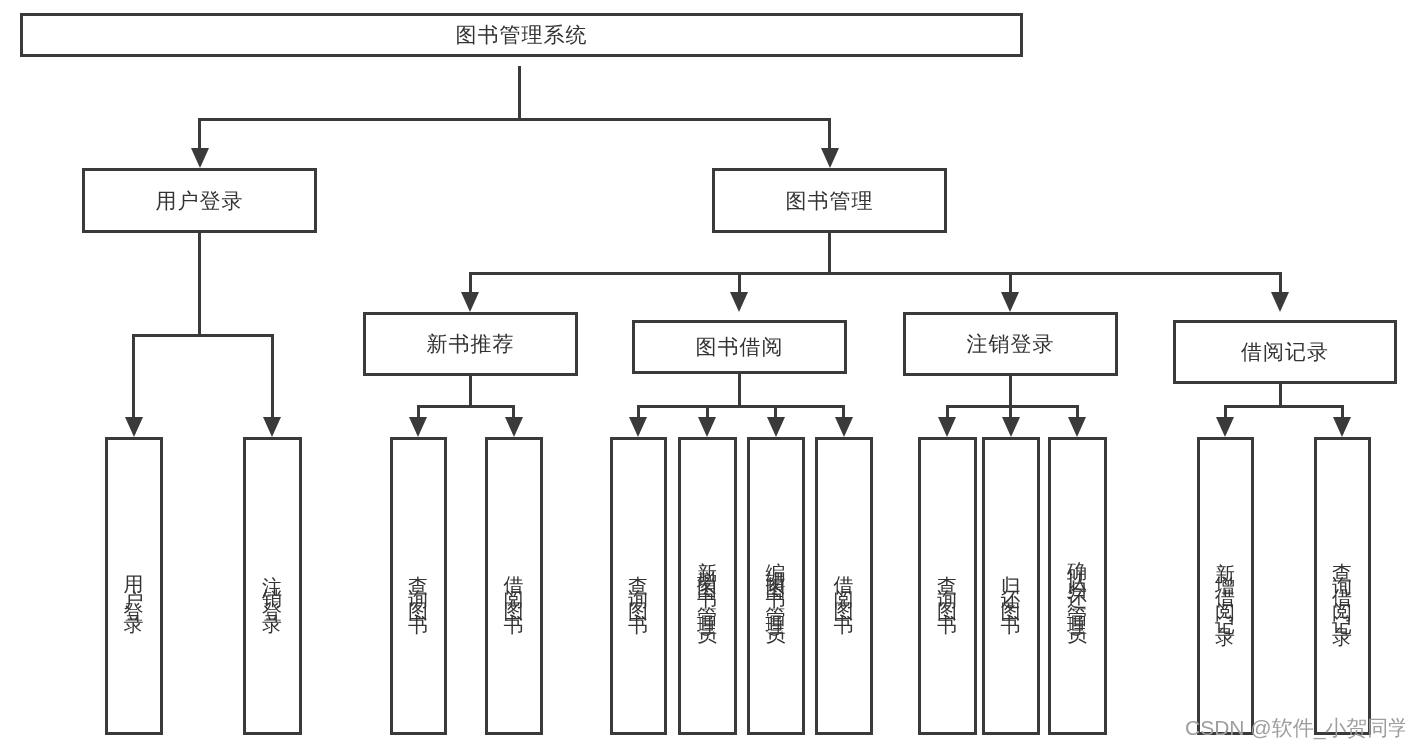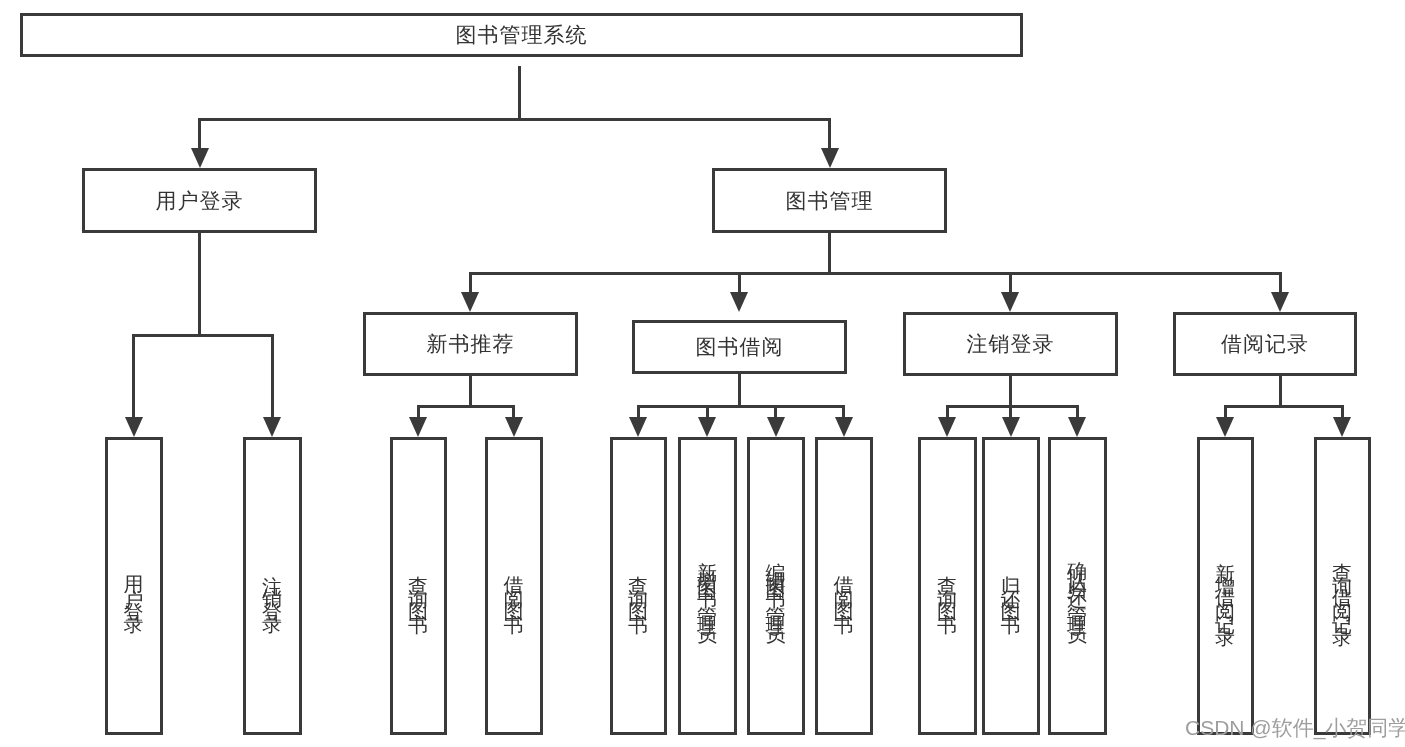--- a/index.html
+++ b/index.html
@@ -115,21 +115,21 @@
 
   <div class="box" style="left:712px;top:168px;width:235px;height:65px">
     <span class="hlabel">图书管理</span>
   </div>
   <div class="box" style="left:632px;top:320px;width:215px;height:54px">
     <span class="hlabel">图书借阅</span>
   </div>
   <div class="box" style="left:903px;top:312px;width:215px;height:64px">
     <span class="hlabel">注销登录</span>
   </div>
-  <div class="box" style="left:1173px;top:312px;width:184px;height:64px">
+  <div class="box" style="left:1173px;top:320px;width:224px;height:64px">
     <span class="hlabel">借阅记录</span>
   </div>
 
   <div class="box" style="left:105px;top:437px;width:58px;height:298px">
     <span class="vtext">用户登录</span>
   </div>
   <div class="box" style="left:243px;top:437px;width:59px;height:298px">
     <span class="vtext">注销登录</span>
   </div>
 

